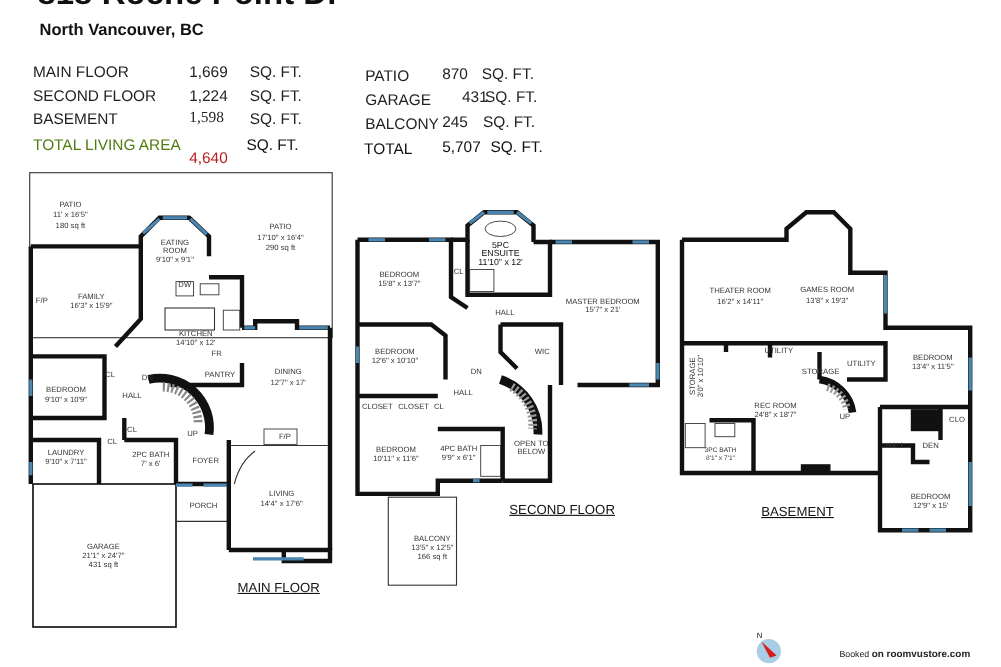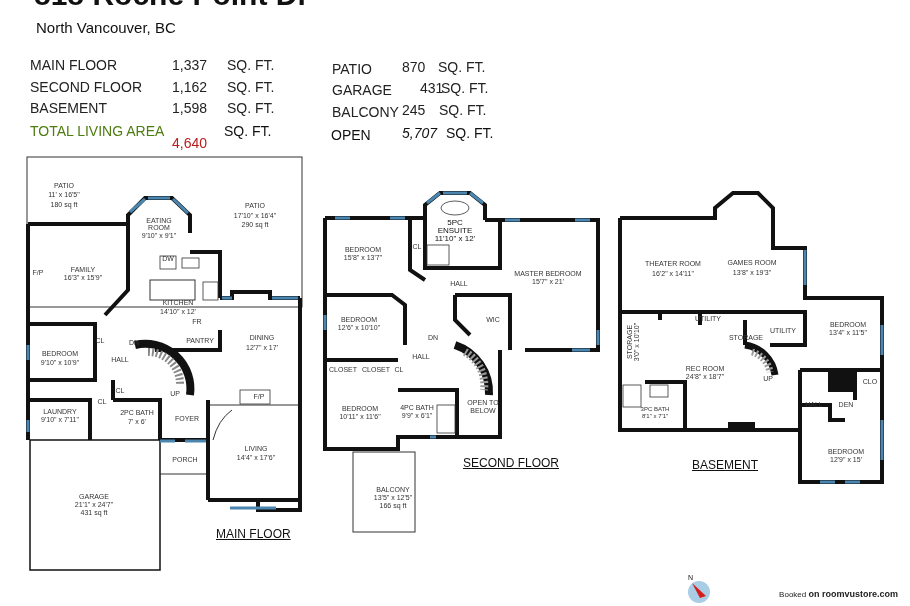--- a/index.html
+++ b/index.html
@@ -1,64 +1,64 @@
 <!DOCTYPE html>
 <html><head>
 <meta charset="utf-8">
 <style>
   html, body { margin:0; padding:0; background:#ffffff; }
   body { width:910px; height:606px; position:relative; overflow:hidden; font-family:"Liberation Sans", sans-serif; color:#1a1a1a; }
   .title { position:absolute; left:34px; top:-22px; font-size:30px; font-weight:bold; color:#111; white-space:nowrap; }
-  .subtitle { position:absolute; left:36px; top:19px; font-size:15px; font-weight:normal; color:#111; }
+  .subtitle { position:absolute; left:36px; top:19px; font-size:15px; font-weight:bold; color:#111; }
   .areas { position:absolute; font-size:14px; color:#222; }
   .areas span { position:absolute; white-space:nowrap; }
   svg { position:absolute; left:0; top:0; }
   .lbl { font-family:"Liberation Sans", sans-serif; font-size:7px; fill:#333; text-anchor:middle; }
   .lbl-b { font-family:"Liberation Sans", sans-serif; font-size:9px; fill:#111; text-anchor:middle; }
   .floor-title { position:absolute; font-size:12px; text-decoration:underline; color:#111; white-space:nowrap; }
-  .footer { position:absolute; right:12px; top:589px; font-size:8px; color:#222; white-space:nowrap;padding-left:44px; }
+  .footer { position:absolute; right:28px; top:589px; font-size:8px; color:#222; white-space:nowrap;padding-left:44px; }
   .footer b { font-size:9px; }
 </style>
 </head>
 <body>
 
 <div class="title">818 Roche Point Dr</div>
 <div class="subtitle">North Vancouver, BC</div>
 
 <div class="areas" style="left:0;top:0;width:910px;height:150px;">
   <span style="left:30px;top:57px;">MAIN FLOOR</span>
-  <span style="left:172px;top:57px;">1,337</span>
+  <span style="left:172px;top:57px;">1,669</span>
   <span style="left:227px;top:57px;">SQ.  FT.</span>
 
   <span style="left:30px;top:79px;">SECOND FLOOR</span>
-  <span style="left:172px;top:79px;">1,162</span>
+  <span style="left:172px;top:79px;">1,224</span>
   <span style="left:227px;top:79px;">SQ.  FT.</span>
 
   <span style="left:30px;top:100px;">BASEMENT</span>
-  <span style="left:172px;top:100px;">1,598</span>
+  <span style="left:172px;top:100px;font-family:Liberation Serif, serif;">1,598</span>
   <span style="left:227px;top:100px;">SQ.  FT.</span>
 
   <span style="left:30px;top:123px;color:#4d7c0f;">TOTAL LIVING AREA</span>
   <span style="left:172px;top:135px;color:#b91c1c;">4,640</span>
   <span style="left:224px;top:123px;color:#111;">SQ.  FT.</span>
 
   <span style="left:332px;top:61px;">PATIO</span>
   <span style="left:402px;top:59px;">870</span>
   <span style="left:438px;top:59px;">SQ.  FT.</span>
 
   <span style="left:332px;top:82px;">GARAGE</span>
   <span style="left:420px;top:80px;">431</span>
   <span style="left:441px;top:80px;">SQ.  FT.</span>
 
   <span style="left:332px;top:104px;">BALCONY</span>
   <span style="left:402px;top:102px;">245</span>
   <span style="left:439px;top:102px;">SQ.  FT.</span>
 
-  <span style="left:331px;top:127px;color:#111;">OPEN</span>
-  <span style="left:402px;top:125px;color:#111;font-style:italic;">5,707</span>
+  <span style="left:331px;top:127px;color:#111;">TOTAL</span>
+  <span style="left:402px;top:125px;color:#111;">5,707</span>
   <span style="left:446px;top:125px;color:#111;">SQ.  FT.</span>
 </div>
 
 <svg width="910" height="606" viewBox="0 0 910 606">
 
   <g>
 
     <rect x="27" y="157" width="275" height="150" fill="none" stroke="#333" stroke-width="1"></rect>
 
     <rect x="30" y="440" width="130" height="130" fill="#fff" stroke="#111" stroke-width="1.5"></rect>

